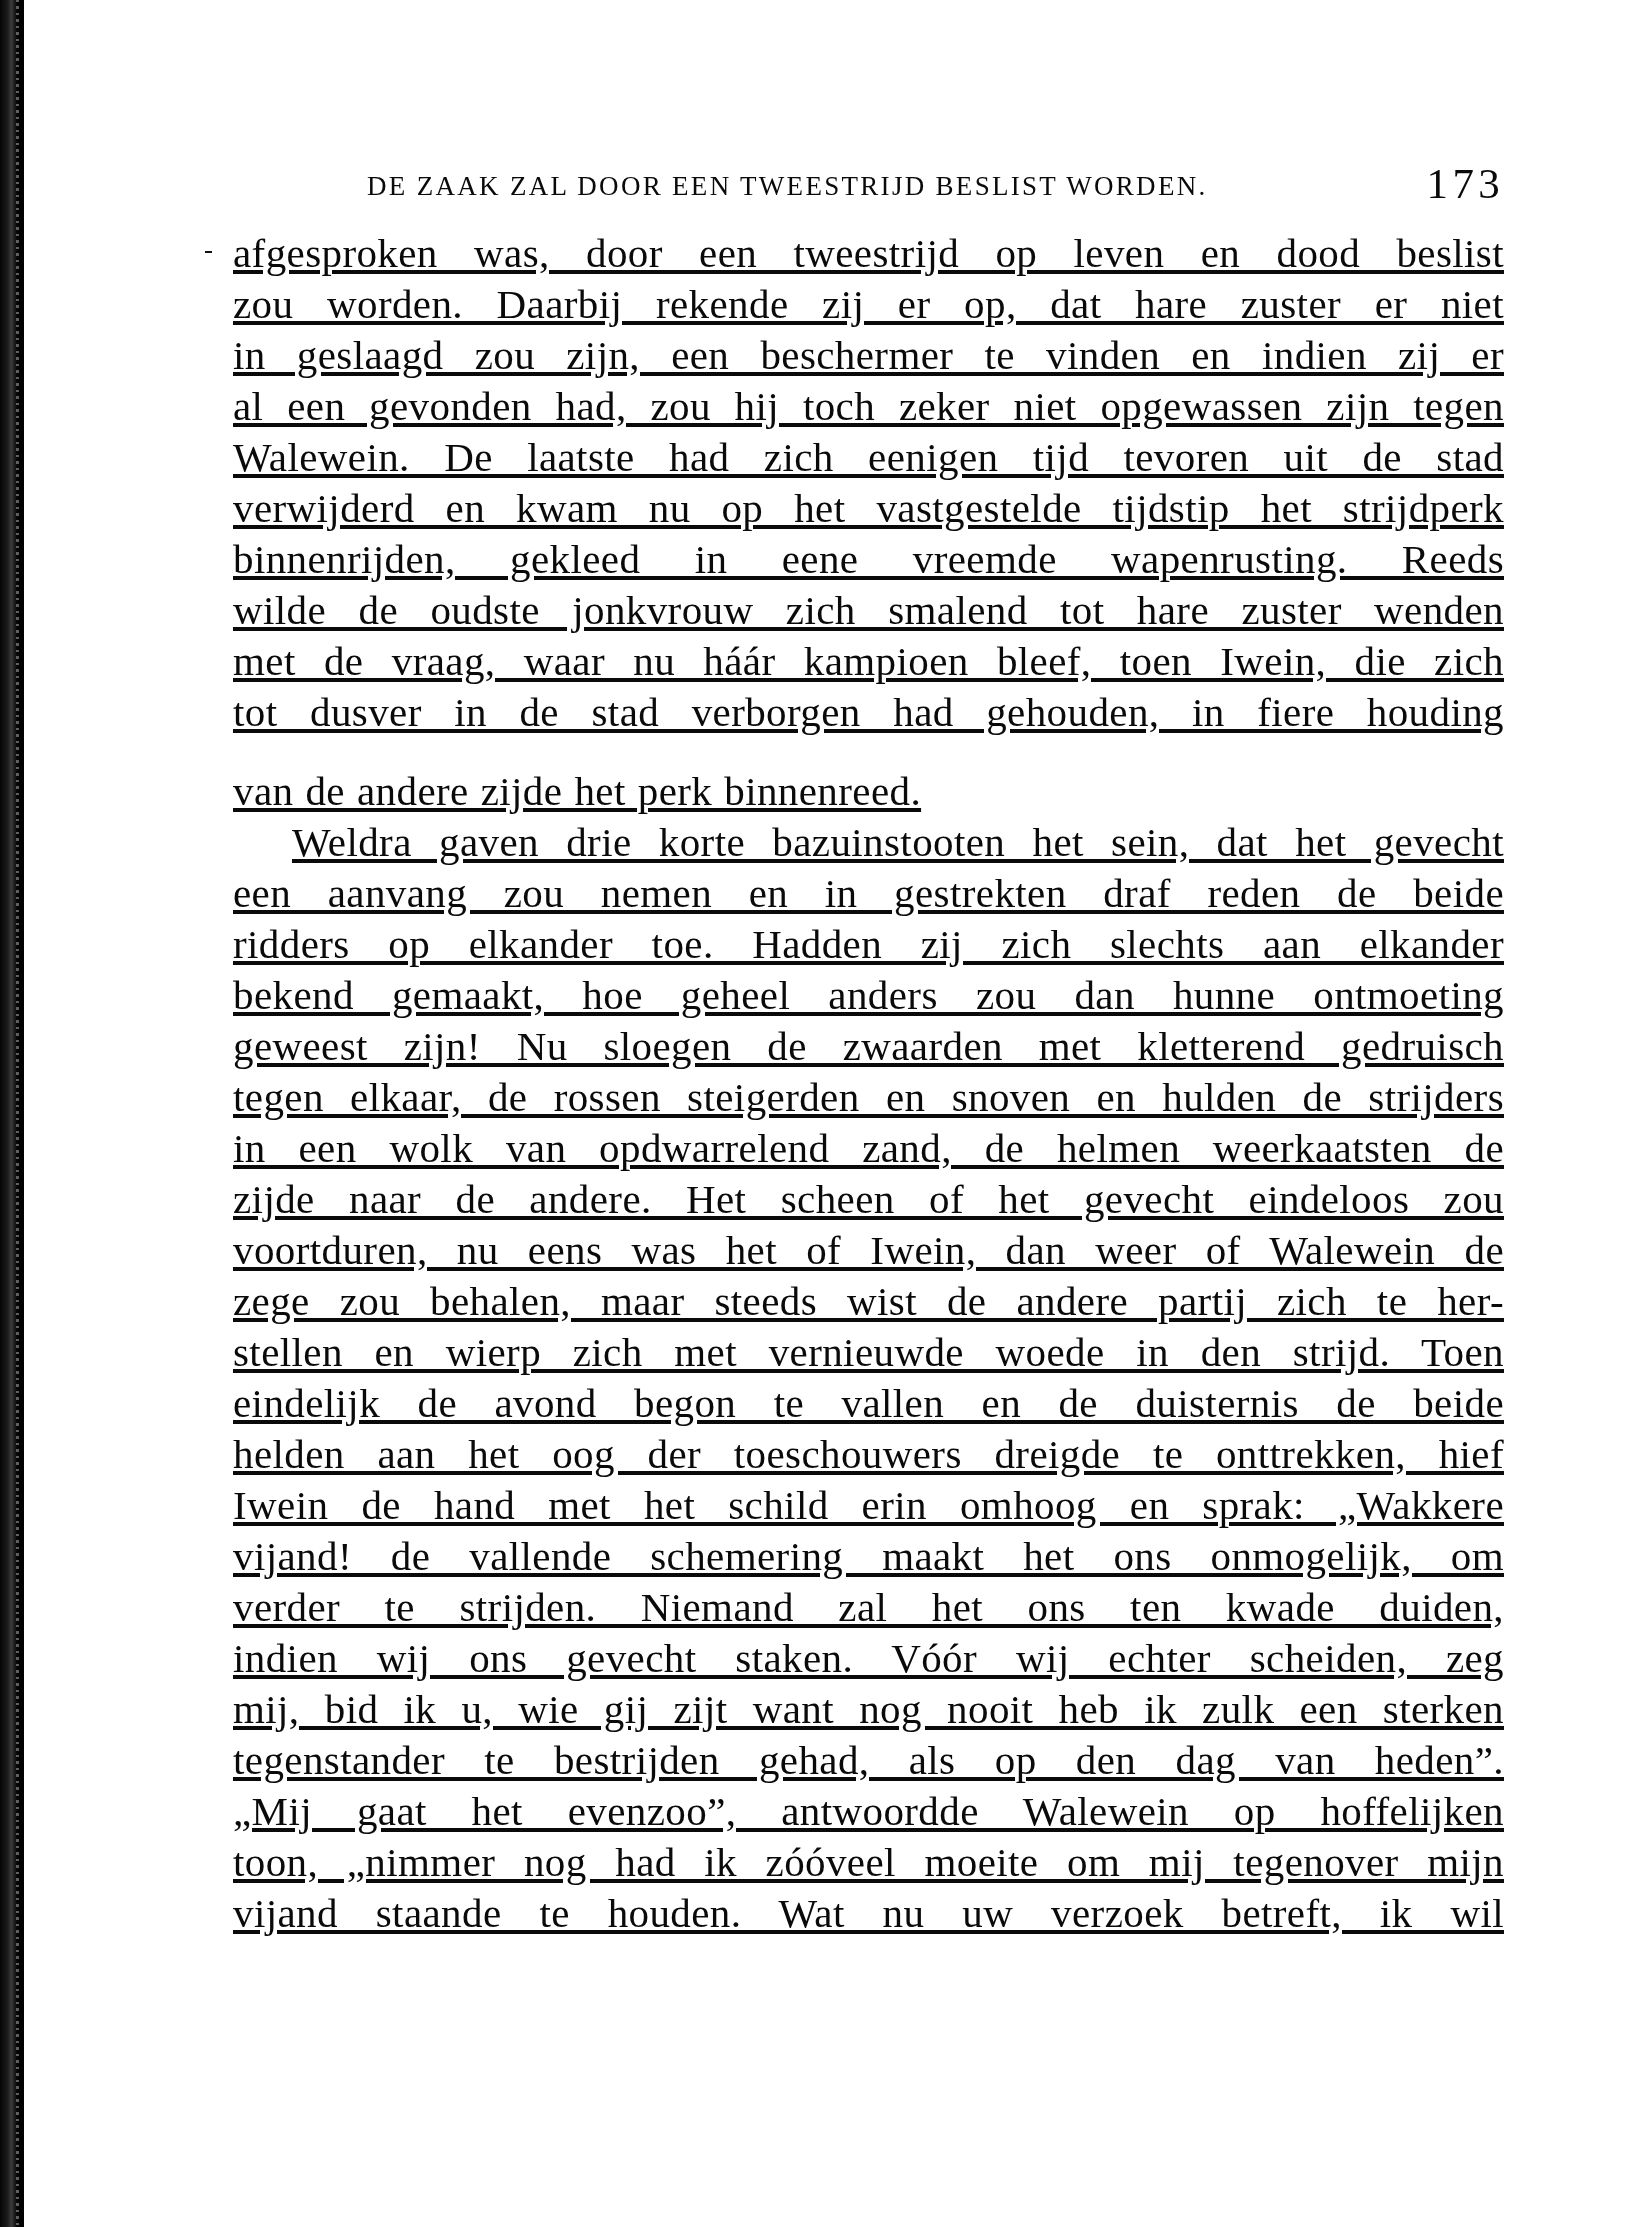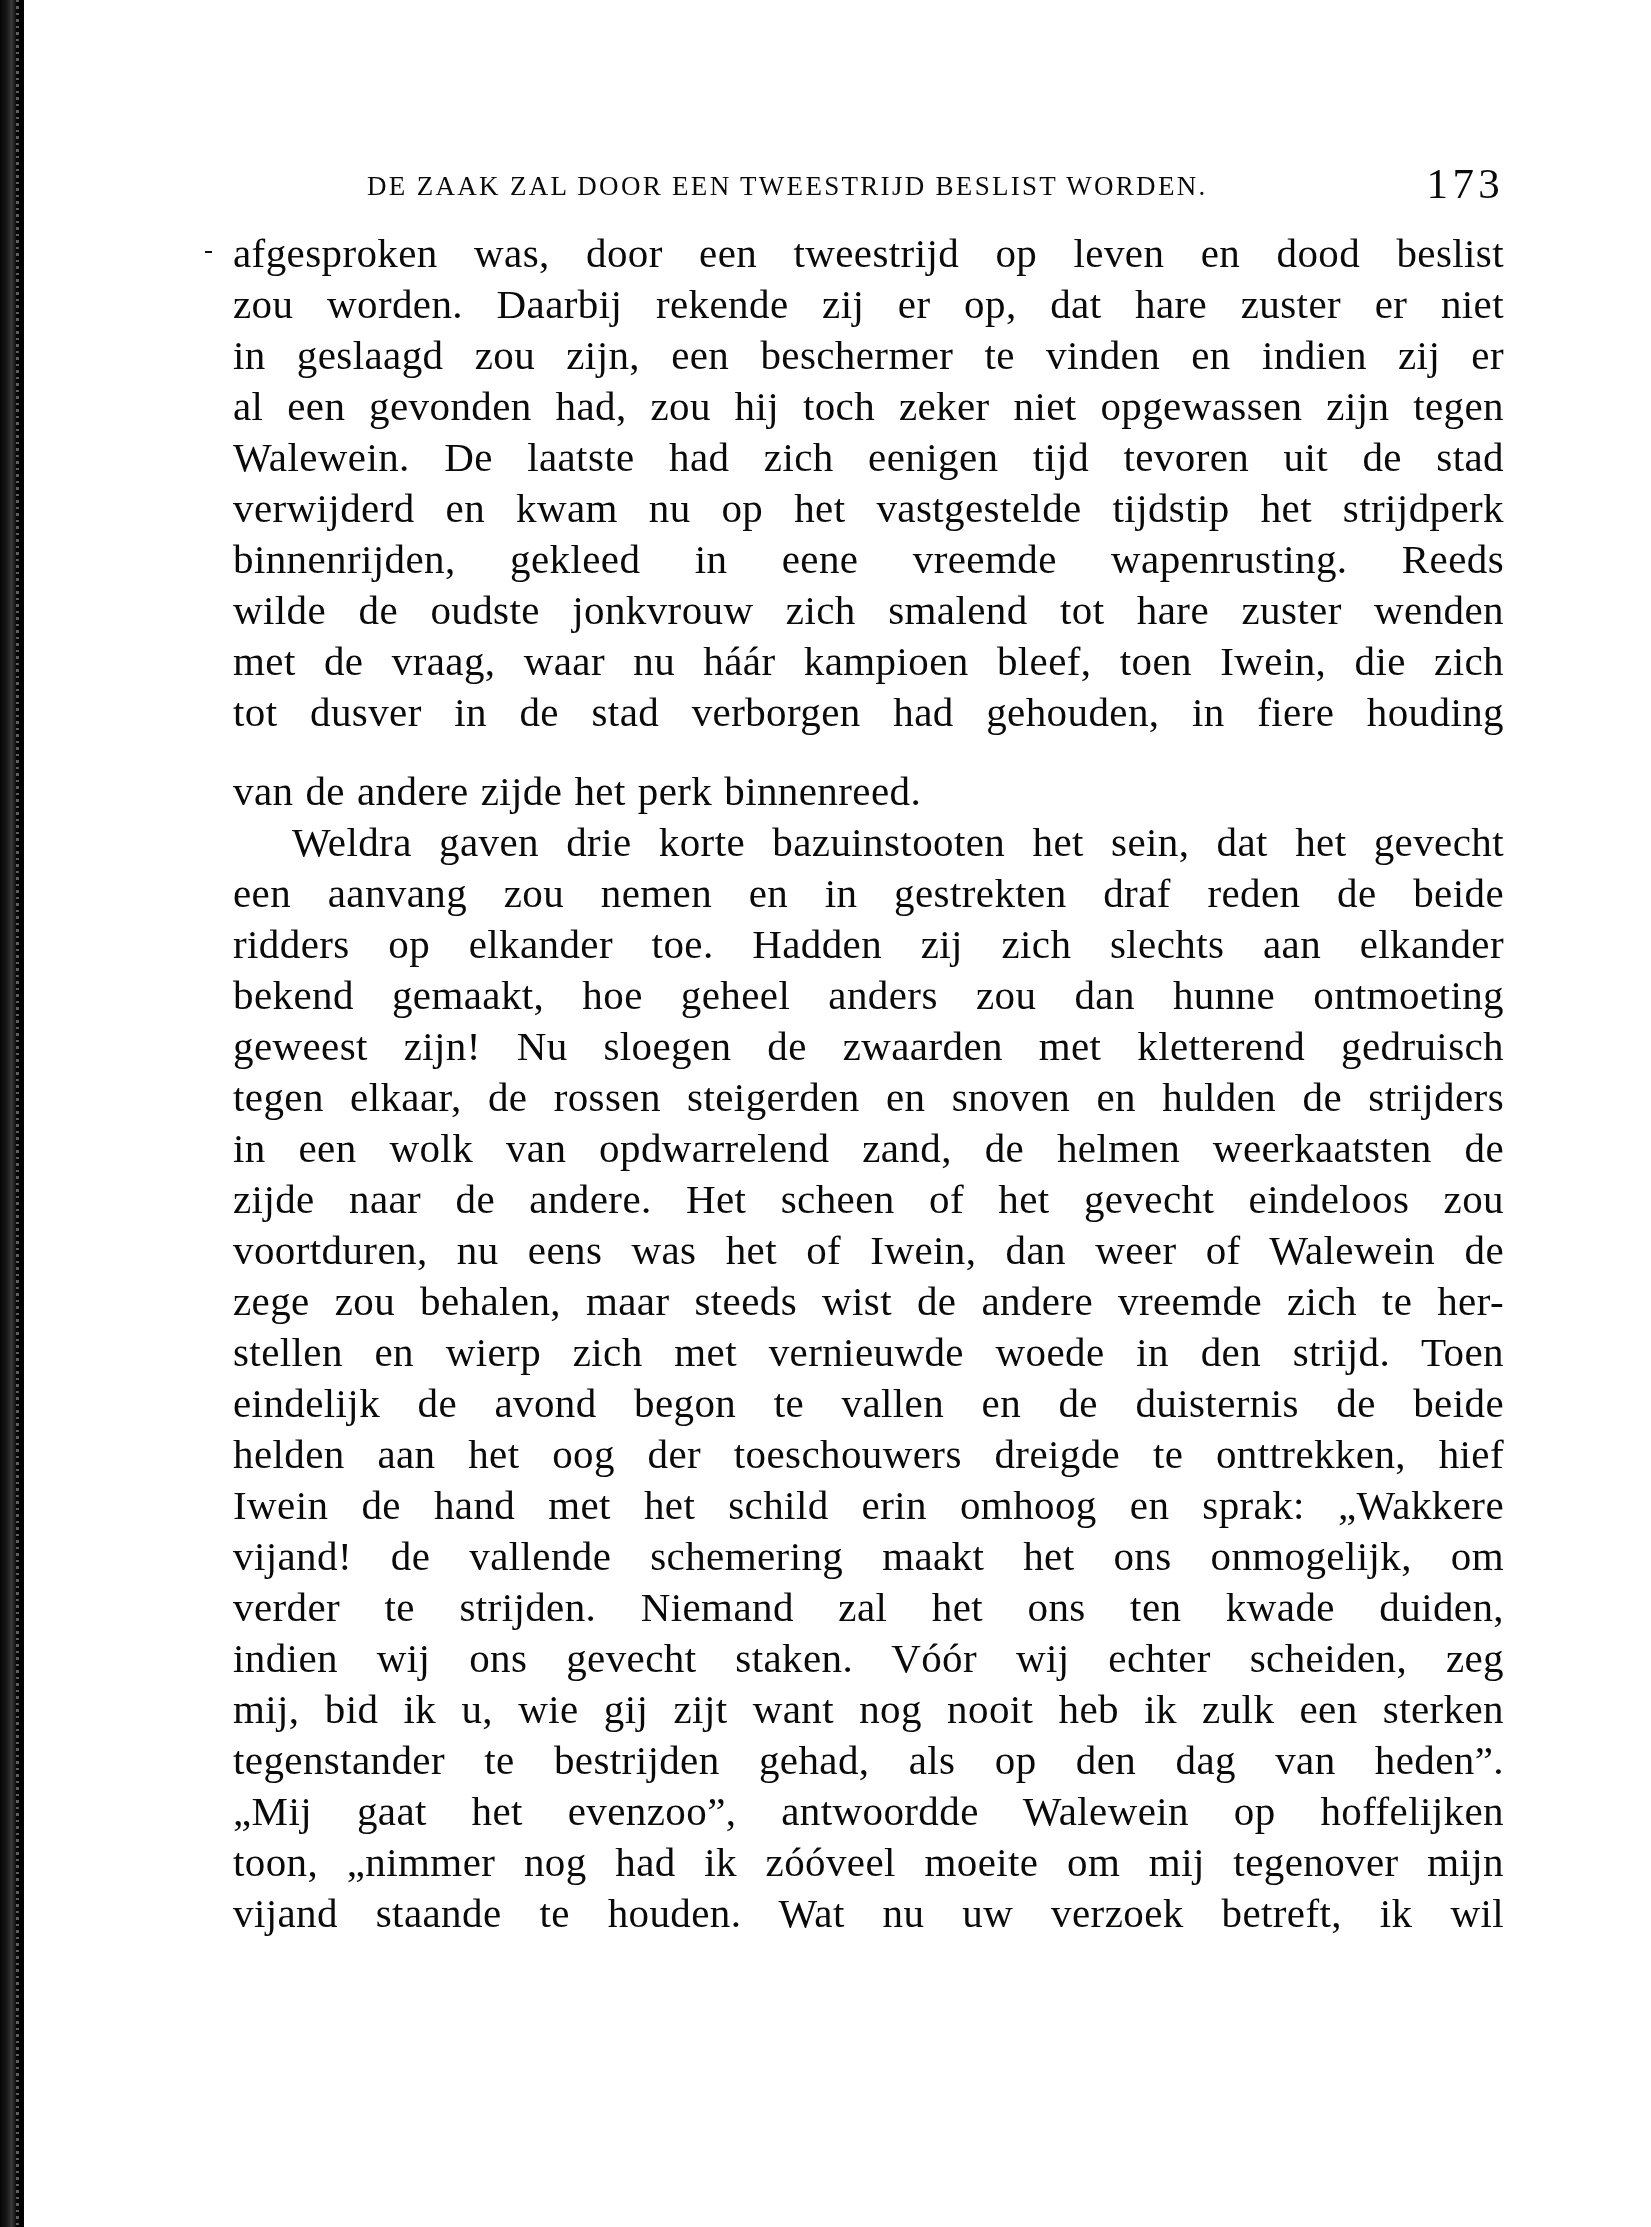--- a/index.html
+++ b/index.html
@@ -75,20 +75,21 @@
       line-height: 51px;
     }
     .line {
       display: block;
       height: 51px;
       white-space: nowrap;
       text-align: justify;
       text-align-last: justify;
       letter-spacing: 0.4px;
       word-spacing: 1.4px;
+      text-decoration: underline;
     }
     .line.last {
       text-align-last: left;
       margin-top: 28px;
     }
     .line.indent {
       padding-left: 59px;
     }
     .line .t {
       display: block;
@@ -167,21 +168,21 @@
   <span class="line">
       <span class="t">in een wolk van opdwarrelend zand, de helmen weerkaatsten de</span>
     </span>
   <span class="line">
       <span class="t">zijde naar de andere. Het scheen of het gevecht eindeloos zou</span>
     </span>
   <span class="line">
       <span class="t">voortduren, nu eens was het of Iwein, dan weer of Walewein de</span>
     </span>
   <span class="line">
-      <span class="t">zege zou behalen, maar steeds wist de andere vreemde zich te her-</span>
+      <span class="t">zege zou behalen, maar steeds wist de andere partij zich te her-</span>
     </span>
   <span class="line">
       <span class="t">stellen en wierp zich met vernieuwde woede in den strijd. Toen</span>
     </span>
   <span class="line">
       <span class="t">eindelijk de avond begon te vallen en de duisternis de beide</span>
     </span>
   <span class="line">
       <span class="t">helden aan het oog der toeschouwers dreigde te onttrekken, hief</span>
     </span>

